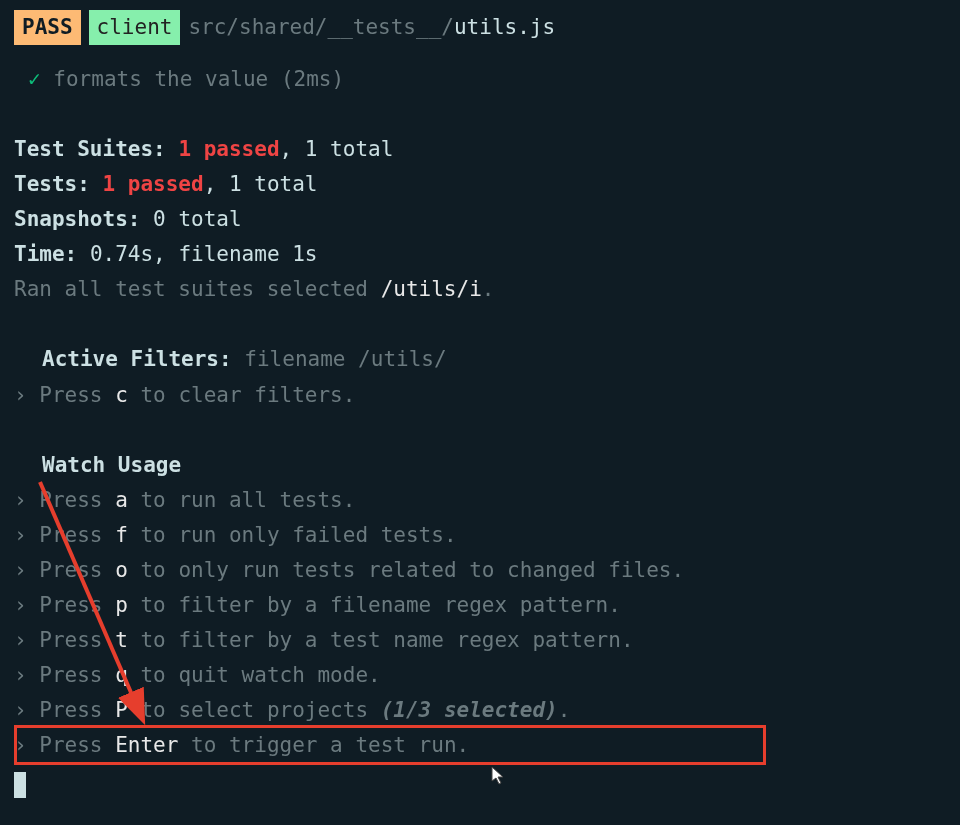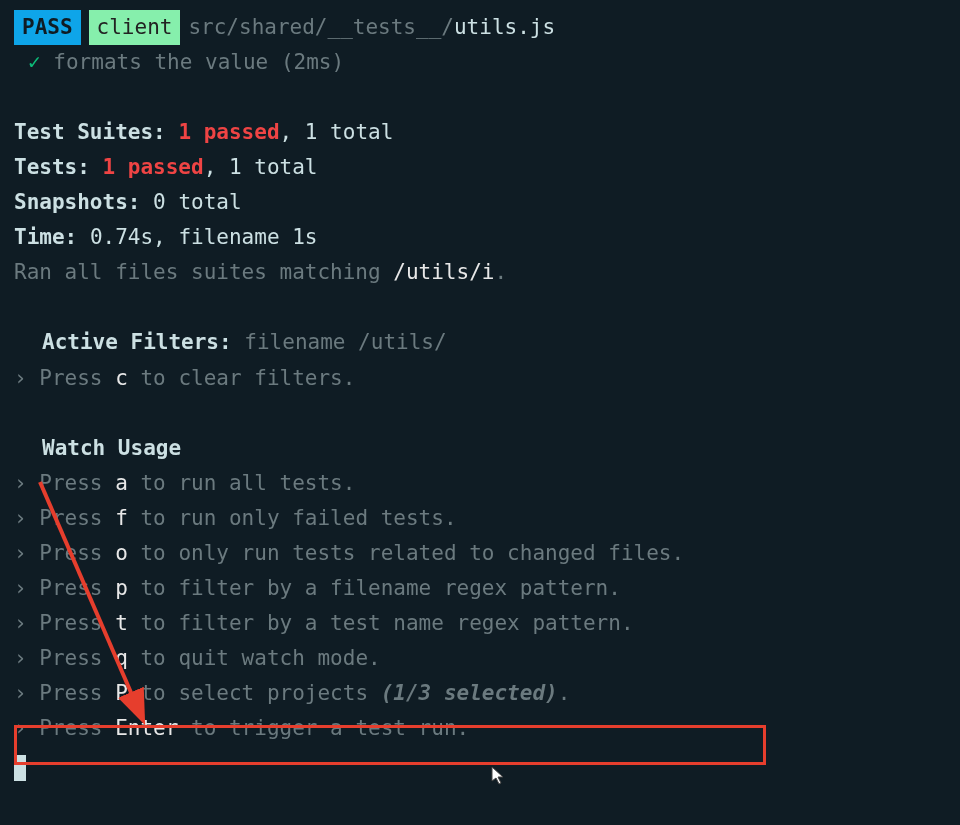--- a/index.html
+++ b/index.html
@@ -18,21 +18,21 @@
       padding: 10px 14px;
       position: relative;
       overflow: hidden;
     }
     .header-line {
       display: flex;
       align-items: center;
       gap: 8px;
     }
     .pass-badge {
-      background-color: #0ea5e9;
+      background-color: #fdba74;
       color: #0f1c24;
       font-weight: bold;
       padding: 0 8px;
       display: inline-block;
     }
     .client-badge {
       background-color: #86efac;
       color: #222;
       padding: 0 8px;
       display: inline-block;
@@ -40,20 +40,21 @@
     .path-dim {
       color: #6b7a7f;
     }
     .path-bright {
       color: #cce0e3;
       font-weight: normal;
     }
     .test-line {
       color: #6b7a7f;
       padding-left: 14px;
+      margin-top: 17px;
     }
     .checkmark {
       color: #0dbc79;
     }
     .summary-label {
       color: #cce0e3;
       font-weight: bold;
     }
     .green {
       color: #ef4444;
@@ -145,21 +146,21 @@
 <div>
   <span class="summary-label">Tests:</span><span>       </span><span class="green">1 passed</span><span class="plain">, 1 total</span>
 </div>
 <div>
   <span class="summary-label">Snapshots:</span><span>   </span><span class="plain">0 total</span>
 </div>
 <div>
   <span class="summary-label">Time:</span><span>        </span><span class="plain">0.74s, filename 1s</span>
 </div>
 <div>
-  <span class="dim">Ran all files suites matching </span><span class="white">/utils/i</span><span class="dim">.</span>
+  <span class="dim">Ran all test suites selected </span><span class="white">/utils/i</span><span class="dim">.</span>
 </div>
 
 <div class="spacer-small"></div>
 
 <div>
   <span class="section-header">Active Filters:</span>
   <span class="dim">filename /utils/</span>
 </div>
 <div class="usage-line">
   <span> › Press </span><span class="key">c</span><span> to clear filters.</span>

